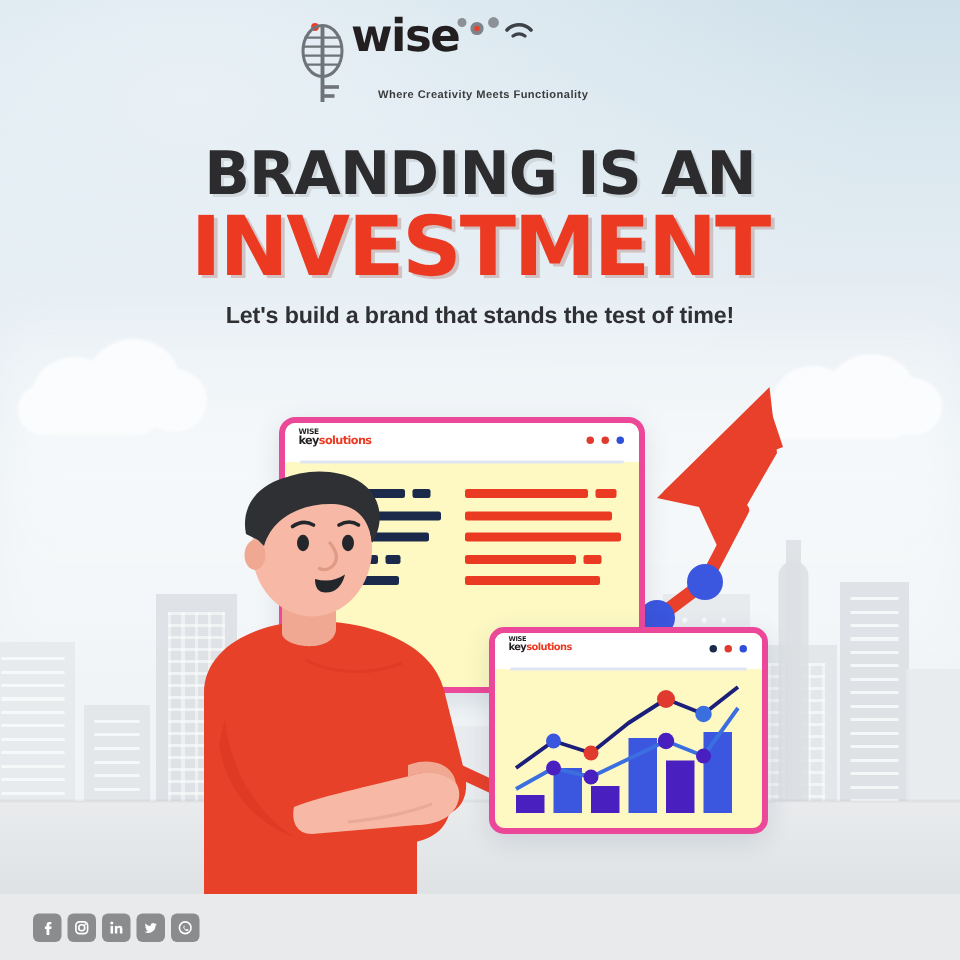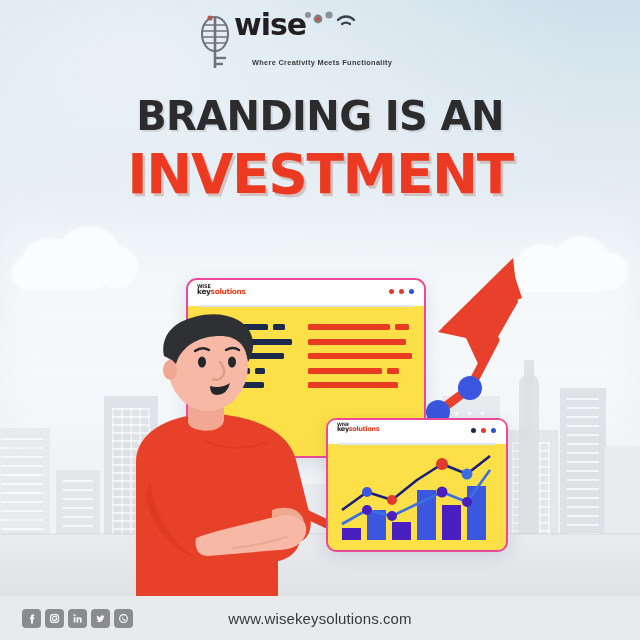--- a/index.html
+++ b/index.html
@@ -52,26 +52,26 @@
   .wm-row2 .sol{color:#ea3a21;}
   .wm-tag{font-size:7.4px;color:#3b3b3d;letter-spacing:.3px;margin-top:18px;margin-left:18px;font-weight:600;}
   .reg{font-size:8px;vertical-align:super;color:#6c6e70;}
   .logo-dots{position:absolute;left:112px;top:-2px;width:60px;height:22px;}
 
   
   .headline{position:absolute;left:0;right:0;top:96px;text-align:center;}
   .h-line1{font-family:"DejaVu Sans",sans-serif;font-weight:700;font-size:40px;letter-spacing:-.6px;
     color:#2c2c2e;line-height:1;text-shadow:2px 2px 0 rgba(140,140,145,.22);}
   .h-line2{font-family:"DejaVu Sans",sans-serif;font-weight:700;font-size:55px;letter-spacing:-1.4px;
-    color:#ec3a22;line-height:1.02;margin-top:10px;text-shadow:2.5px 2.5px 0 rgba(150,60,45,.25);}
+    color:#ec3a22;line-height:1.02;margin-top:0;text-shadow:2.5px 2.5px 0 rgba(150,60,45,.25);}
   .h-sub{font-size:15.5px;font-weight:600;color:#2f3033;margin-top:10px;letter-spacing:-.1px;}
 
   
-  .win{position:absolute;background:#fde047;border-radius:11px;
-    box-shadow:0 5px 18px rgba(40,60,90,.13);border:2px solid #ec4899;overflow:hidden;}
+  .win{position:absolute;background:#fef9c3;border-radius:11px;
+    box-shadow:0 5px 18px rgba(40,60,90,.13);border:4px solid #ec4899;overflow:hidden;}
   .win-back{left:186px;top:278px;width:236px;height:176px;}
   .win-front{left:326px;top:418px;width:178px;height:130px;border-radius:10px;}
   .win-bar{position:absolute;left:0;right:0;top:0;height:26px;background:#fff;}
   .win-bar2{height:24px;}
   .win-sep{position:absolute;left:10px;right:10px;top:25px;height:1.5px;background:#dfe6f3;border-radius:1px;}
   .win-sep2{top:23px;}
   .dots{position:absolute;top:9px;right:10px;display:flex;gap:5px;}
   .dot{width:5px;height:5px;border-radius:50%;}
   .minilogo{position:absolute;left:9px;top:4px;width:58px;height:19px;}
   .ml-r1{font-size:5px;font-weight:700;color:#231f20;letter-spacing:-.2px;line-height:1;
@@ -320,20 +320,21 @@
       <div class="wordmark">
         <div class="wm-row1">wise</div>
         <div class="wm-tag">Where Creativity Meets Functionality</div>
       </div>
     </div>
   </div>
 
   <div class="headline">
     <div class="h-line1">BRANDING IS AN</div>
     <div class="h-line2">INVESTMENT</div>
+    <div class="h-sub">Let's build a brand that stands the test of time!</div>
   </div>
 
   <div class="footer">
     <div class="socials">
       <div class="sicon">
         <svg width="11" height="11" viewBox="0 0 11 11">
             <path d="M7 3.2h1.2V1.6H6.9C5.6 1.6 5 2.3 5 3.5v1.1H3.9v1.7H5v4.1h1.9V6.3h1.3l.2-1.7H6.9V3.8c0-.4.1-.6.6-.6z" fill="#fff"></path>
           </svg>
       </div>
       <div class="sicon">
@@ -355,16 +356,15 @@
             <path d="M9.6 3.1c-.3.15-.63.25-.97.3.35-.22.62-.56.74-.97-.33.2-.69.34-1.07.42a1.67 1.67 0 0 0-2.85 1.53A4.76 4.76 0 0 1 2 2.6a1.68 1.68 0 0 0 .52 2.24c-.27 0-.53-.08-.76-.2v.02c0 .81.57 1.49 1.34 1.64-.28.08-.57.09-.84.04a1.68 1.68 0 0 0 1.56 1.17 3.36 3.36 0 0 1-2.48.7 4.74 4.74 0 0 0 7.3-4 3.4 3.4 0 0 0 .84-.87z" fill="#fff"></path>
           </svg>
       </div>
       <div class="sicon">
         <svg width="11" height="11" viewBox="0 0 11 11">
             <circle cx="5.5" cy="5.5" r="3.9" fill="none" stroke="#fff" stroke-width="1.05"></circle>
             <path d="M4.3 3.9c.2-.1.38-.05.5.18l.3.6c.07.15.04.28-.07.4l-.18.2c-.08.1-.09.2-.02.32.26.46.6.8 1.06 1.05.12.07.23.06.32-.03l.2-.2c.12-.1.25-.13.4-.06l.6.3c.23.12.28.3.18.5-.2.42-.62.6-1.1.5-1-.23-2.03-1.26-2.26-2.26-.1-.48.08-.9.5-1.1z" fill="#fff"></path>
           </svg>
       </div>
     </div>
-    <div class="weburl">www.wisekeysolutions.com</div>
   </div>
 
 </div>
 
 </body></html>

